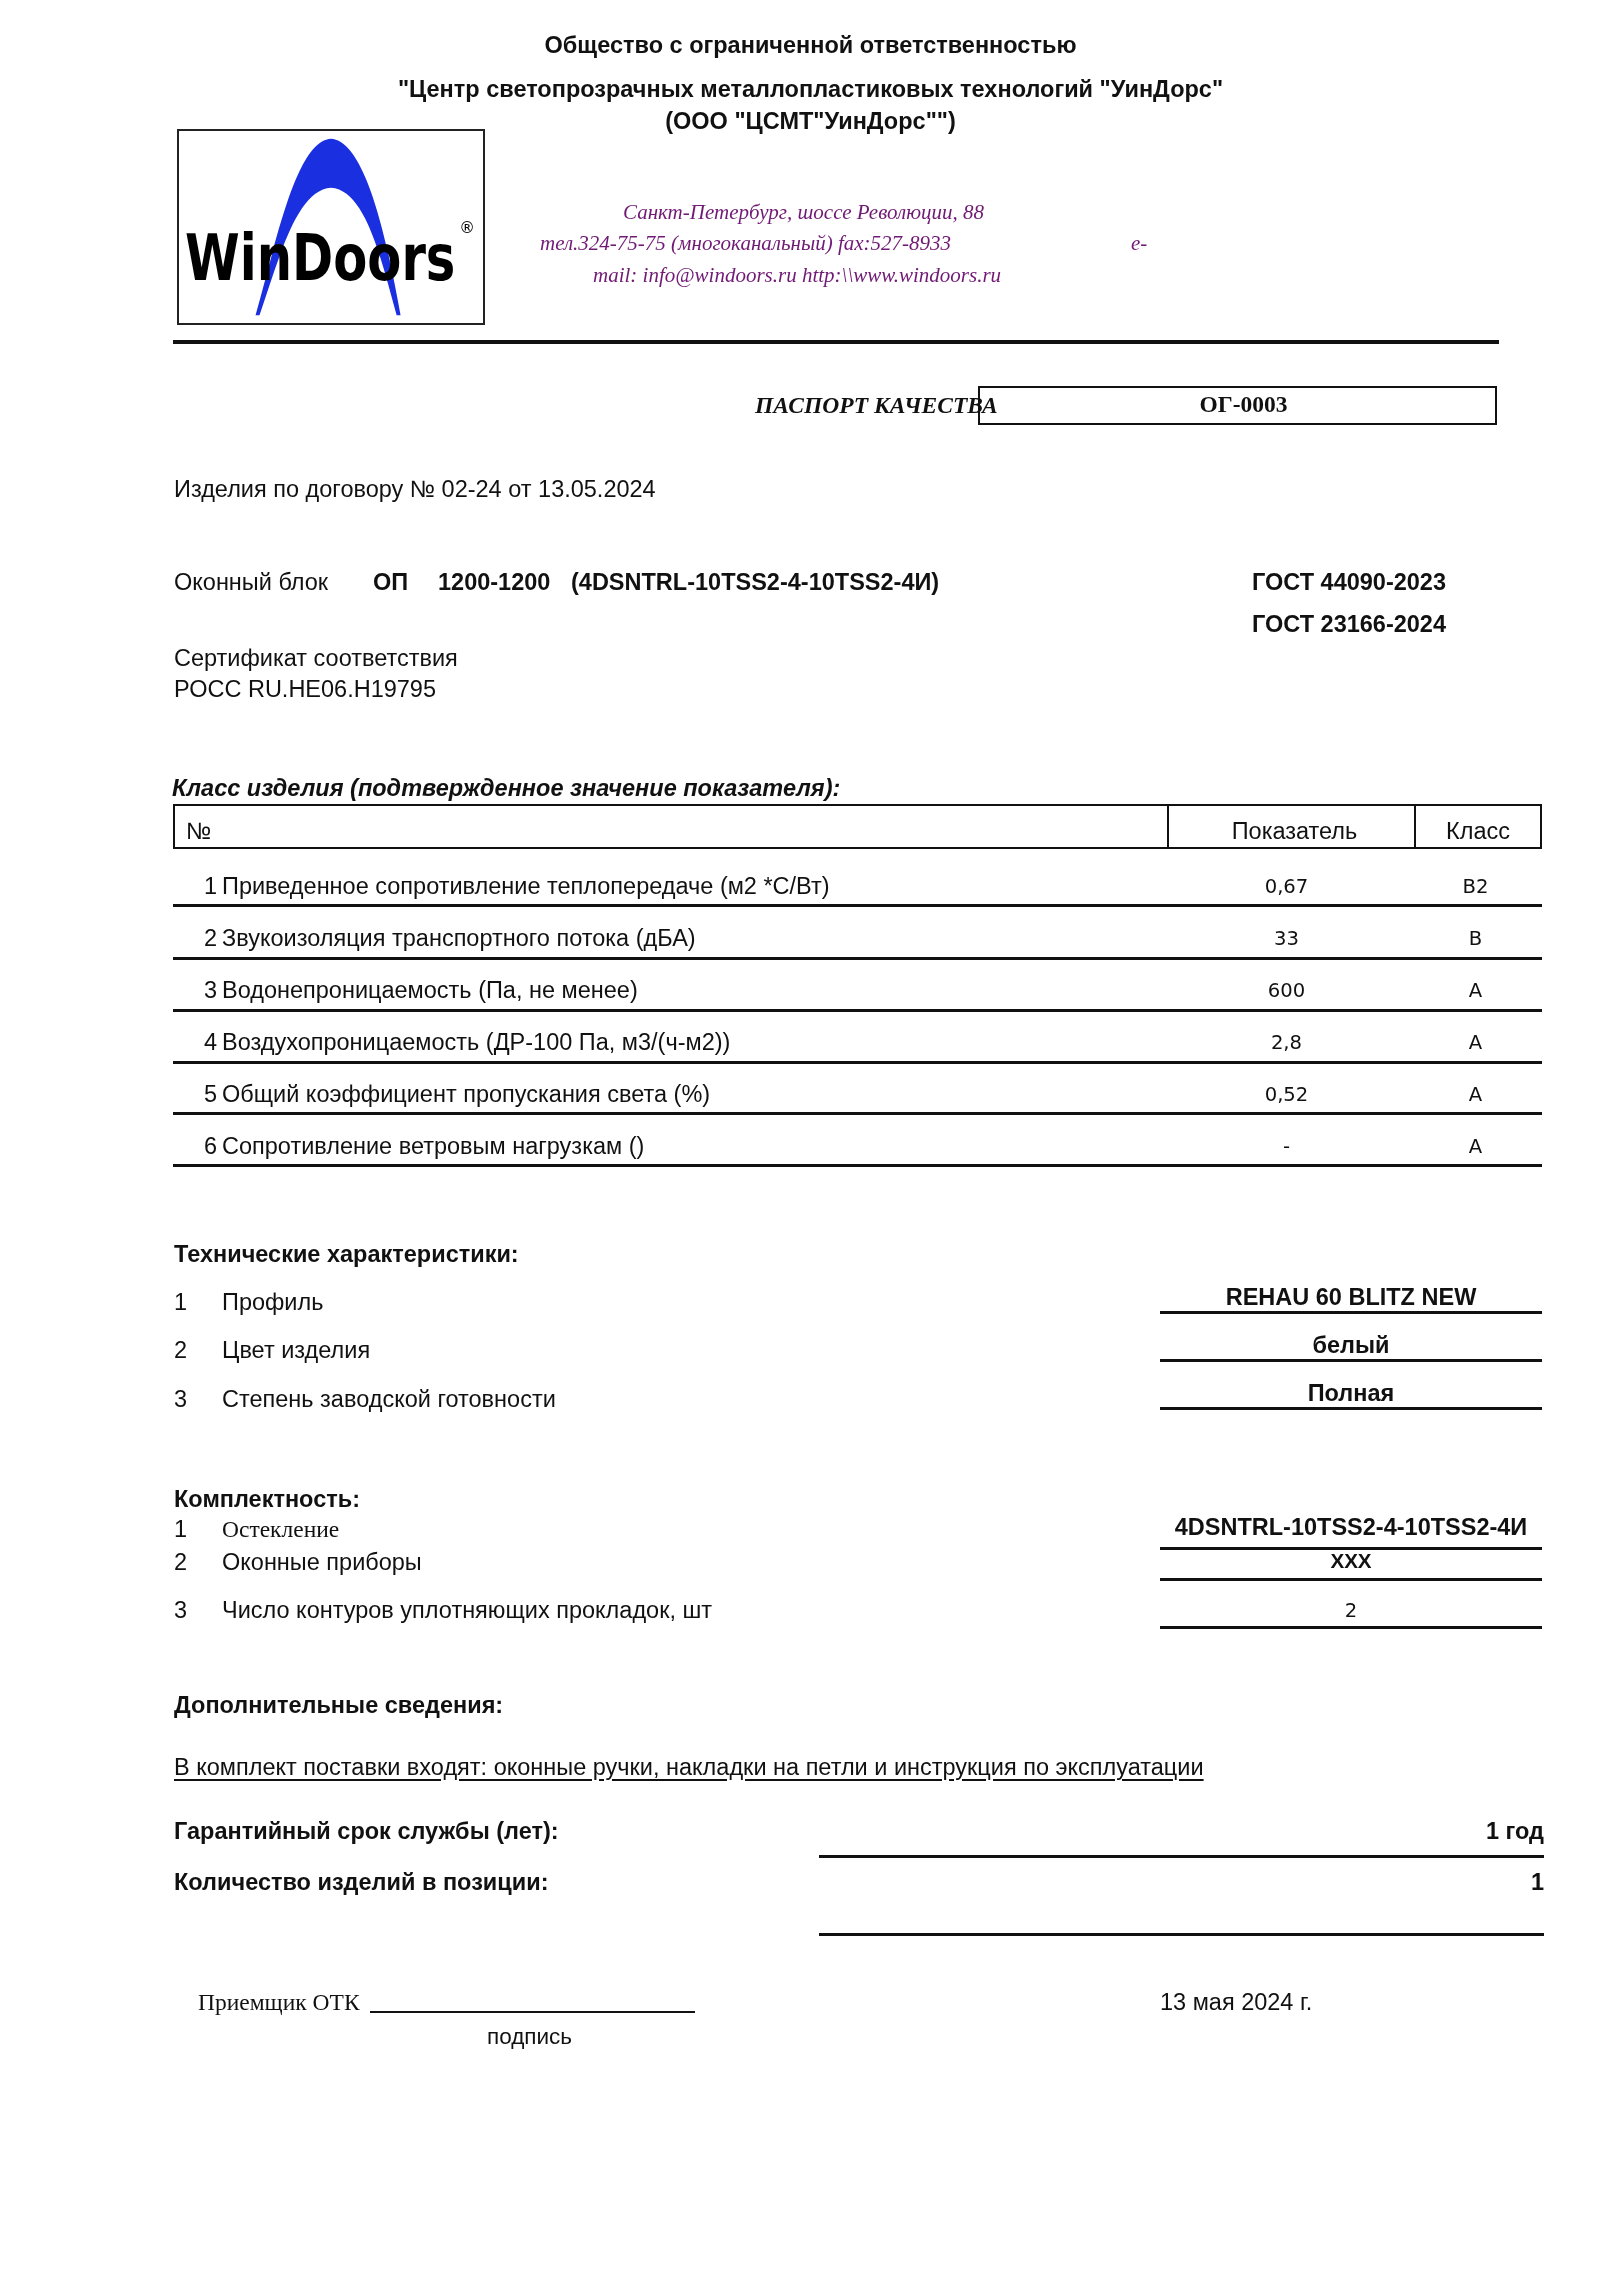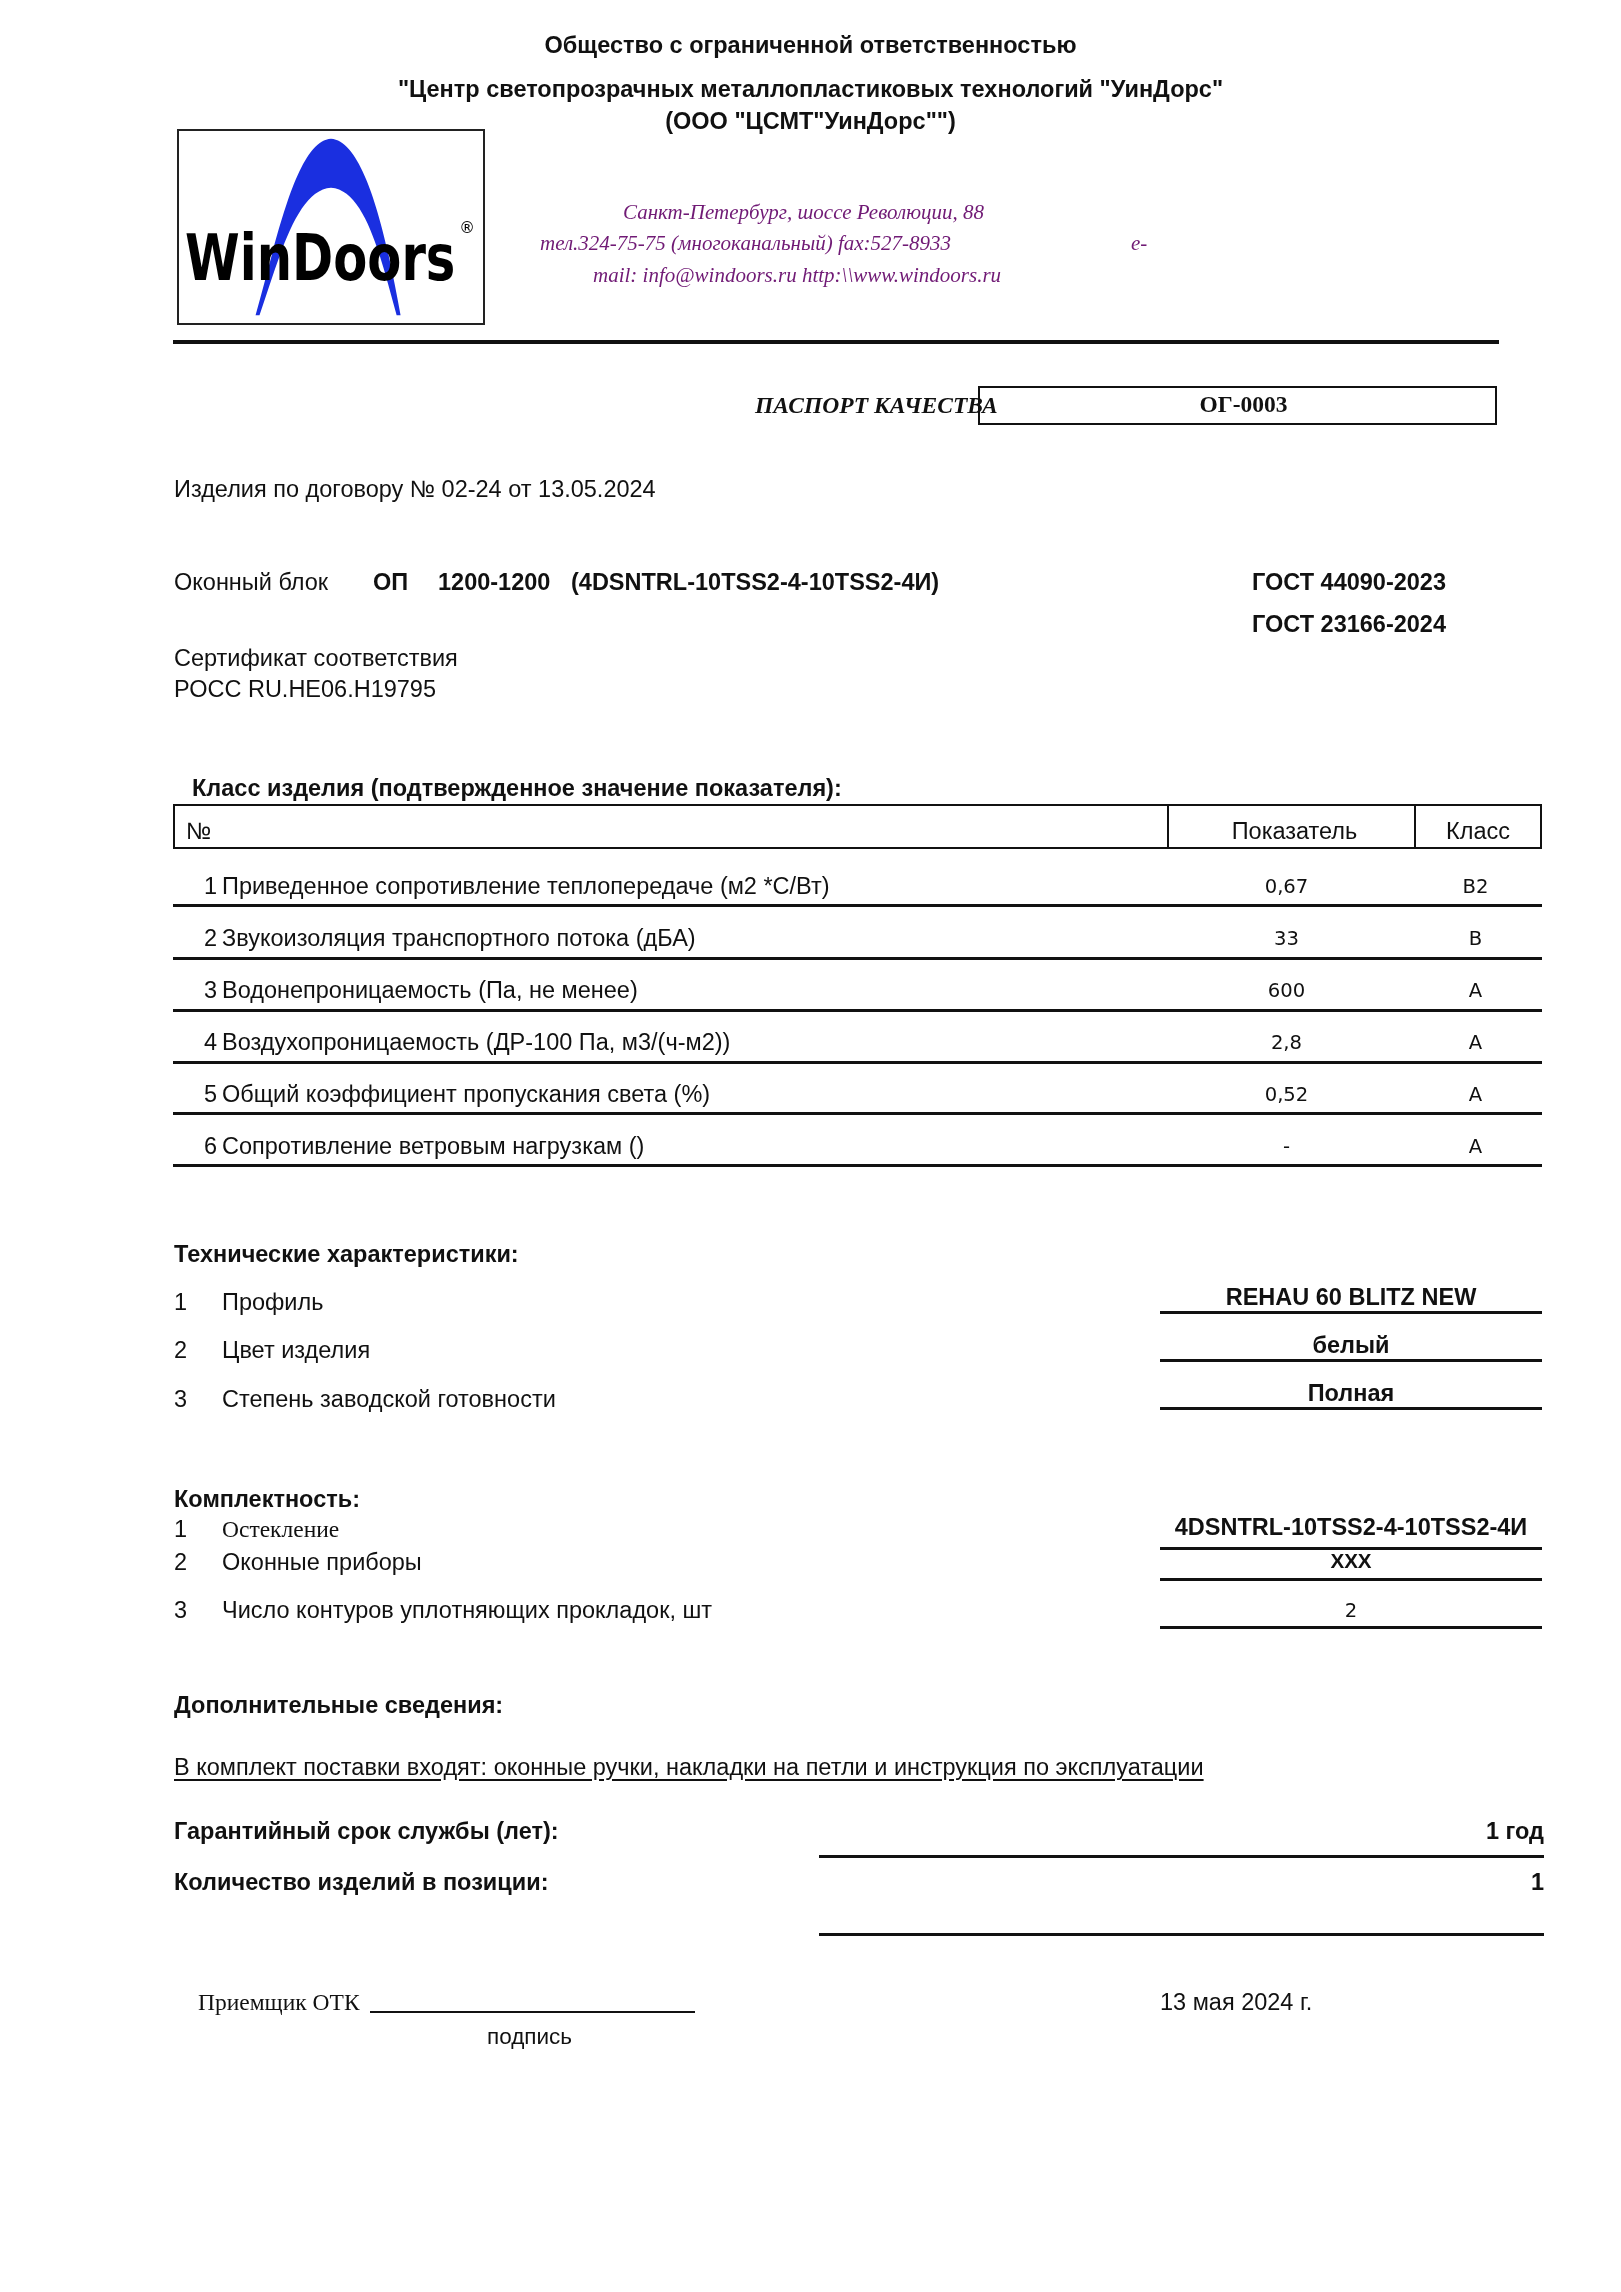--- a/index.html
+++ b/index.html
@@ -60,21 +60,21 @@
 <div class="abs t24" style="left:174px; top:569px;">Оконный блок</div>
 <div class="abs t24 b" style="left:373px; top:569px;">ОП</div>
 <div class="abs t24 b" style="left:438px; top:569px;">1200-1200</div>
 <div class="abs t24 b" style="left:571px; top:569px;">(4DSNTRL-10TSS2-4-10TSS2-4И)</div>
 <div class="abs t24 b" style="left:1252px; top:569px;">ГОСТ 44090-2023</div>
 <div class="abs t24 b" style="left:1252px; top:611px;">ГОСТ 23166-2024</div>
 
 <div class="abs t24" style="left:174px; top:645px;">Сертификат соответствия</div>
 <div class="abs t24" style="left:174px; top:676px;">РОСС RU.HE06.H19795</div>
 
-<div class="abs t24 b" style="left:192px; top:775px;">Класс изделия (подтвержденное значение показателя):</div>
+<div class="abs t24 b" style="left:172px; top:775px;font-style:italic;">Класс изделия (подтвержденное значение показателя):</div>
 
 <div class="tbl-hdr">
   <div class="col" style="left:0; width:47px; border-left:none;">№</div>
   <div class="col" style="left:992px; width:253px;">Показатель</div>
   <div class="col" style="left:1239px; width:126px;">Класс</div>
 </div>
 
 <div class="abs t24" style="left:204px; top:873px;">1</div>
 <div class="abs t24" style="left:222px; top:873px;">Приведенное сопротивление теплопередаче  (м2 *С/Вт)</div>
 <div class="abs val" style="left:1160px; width:253px; top:875px;">0,67</div>

